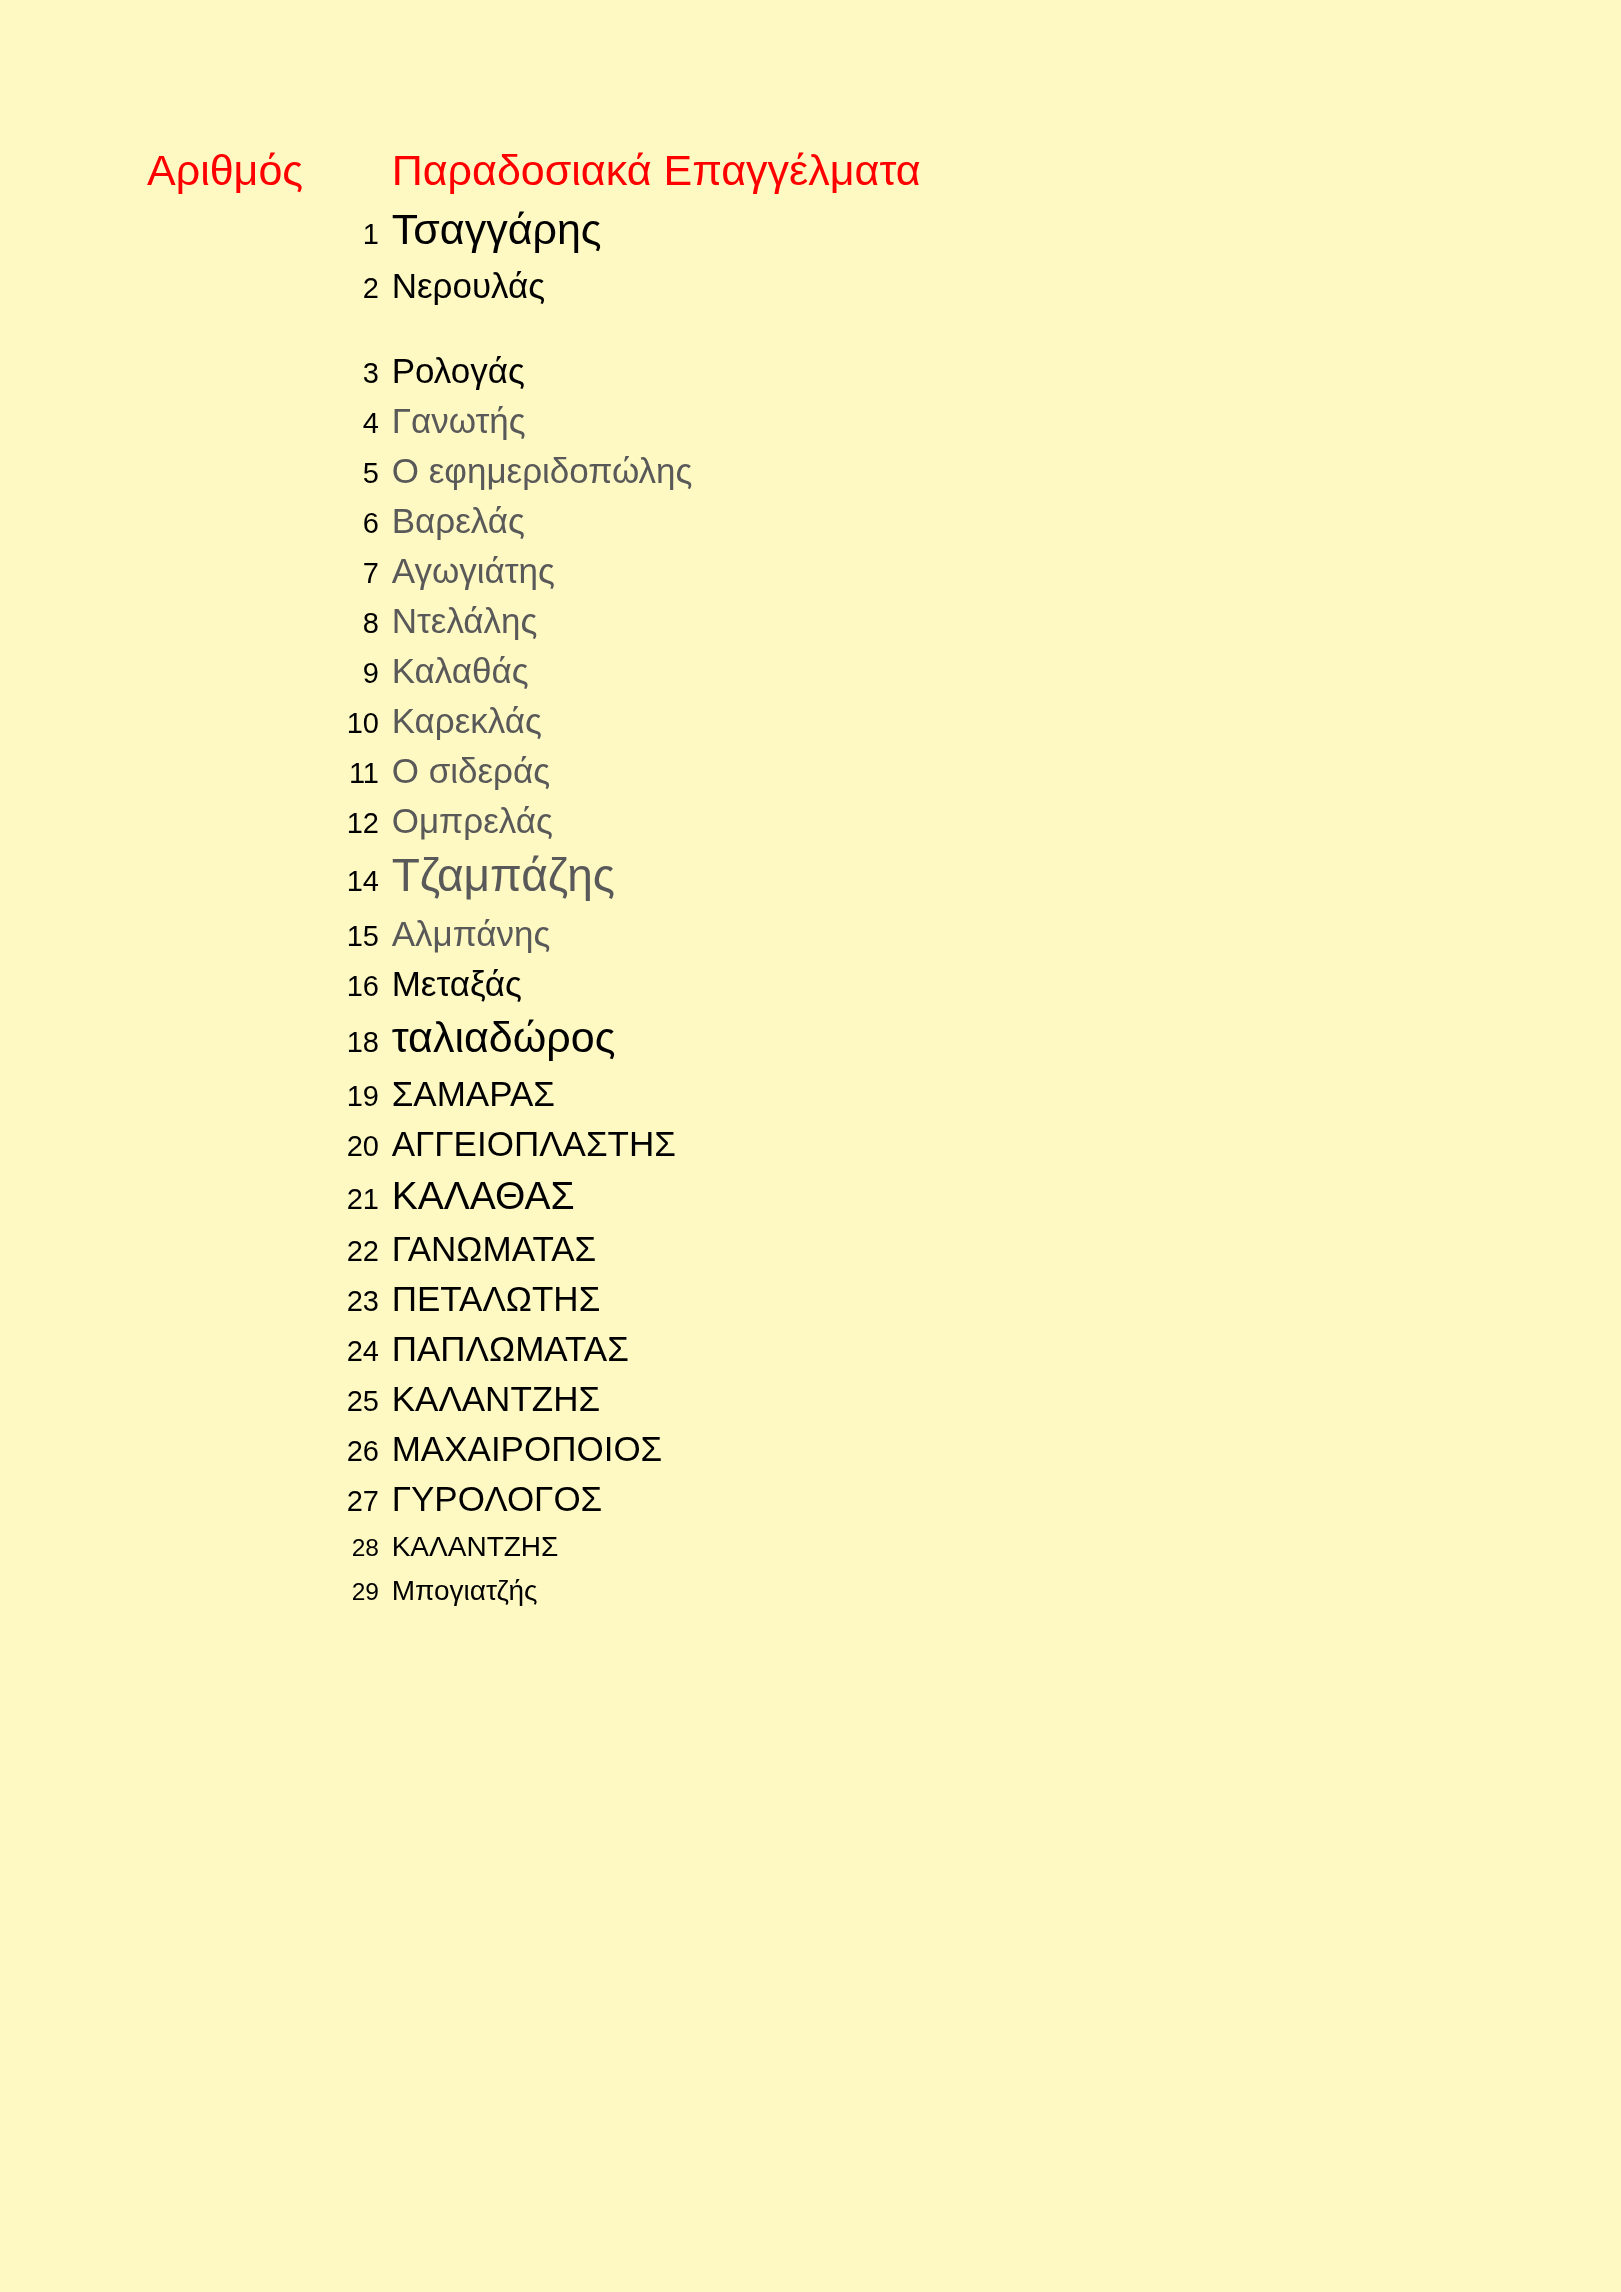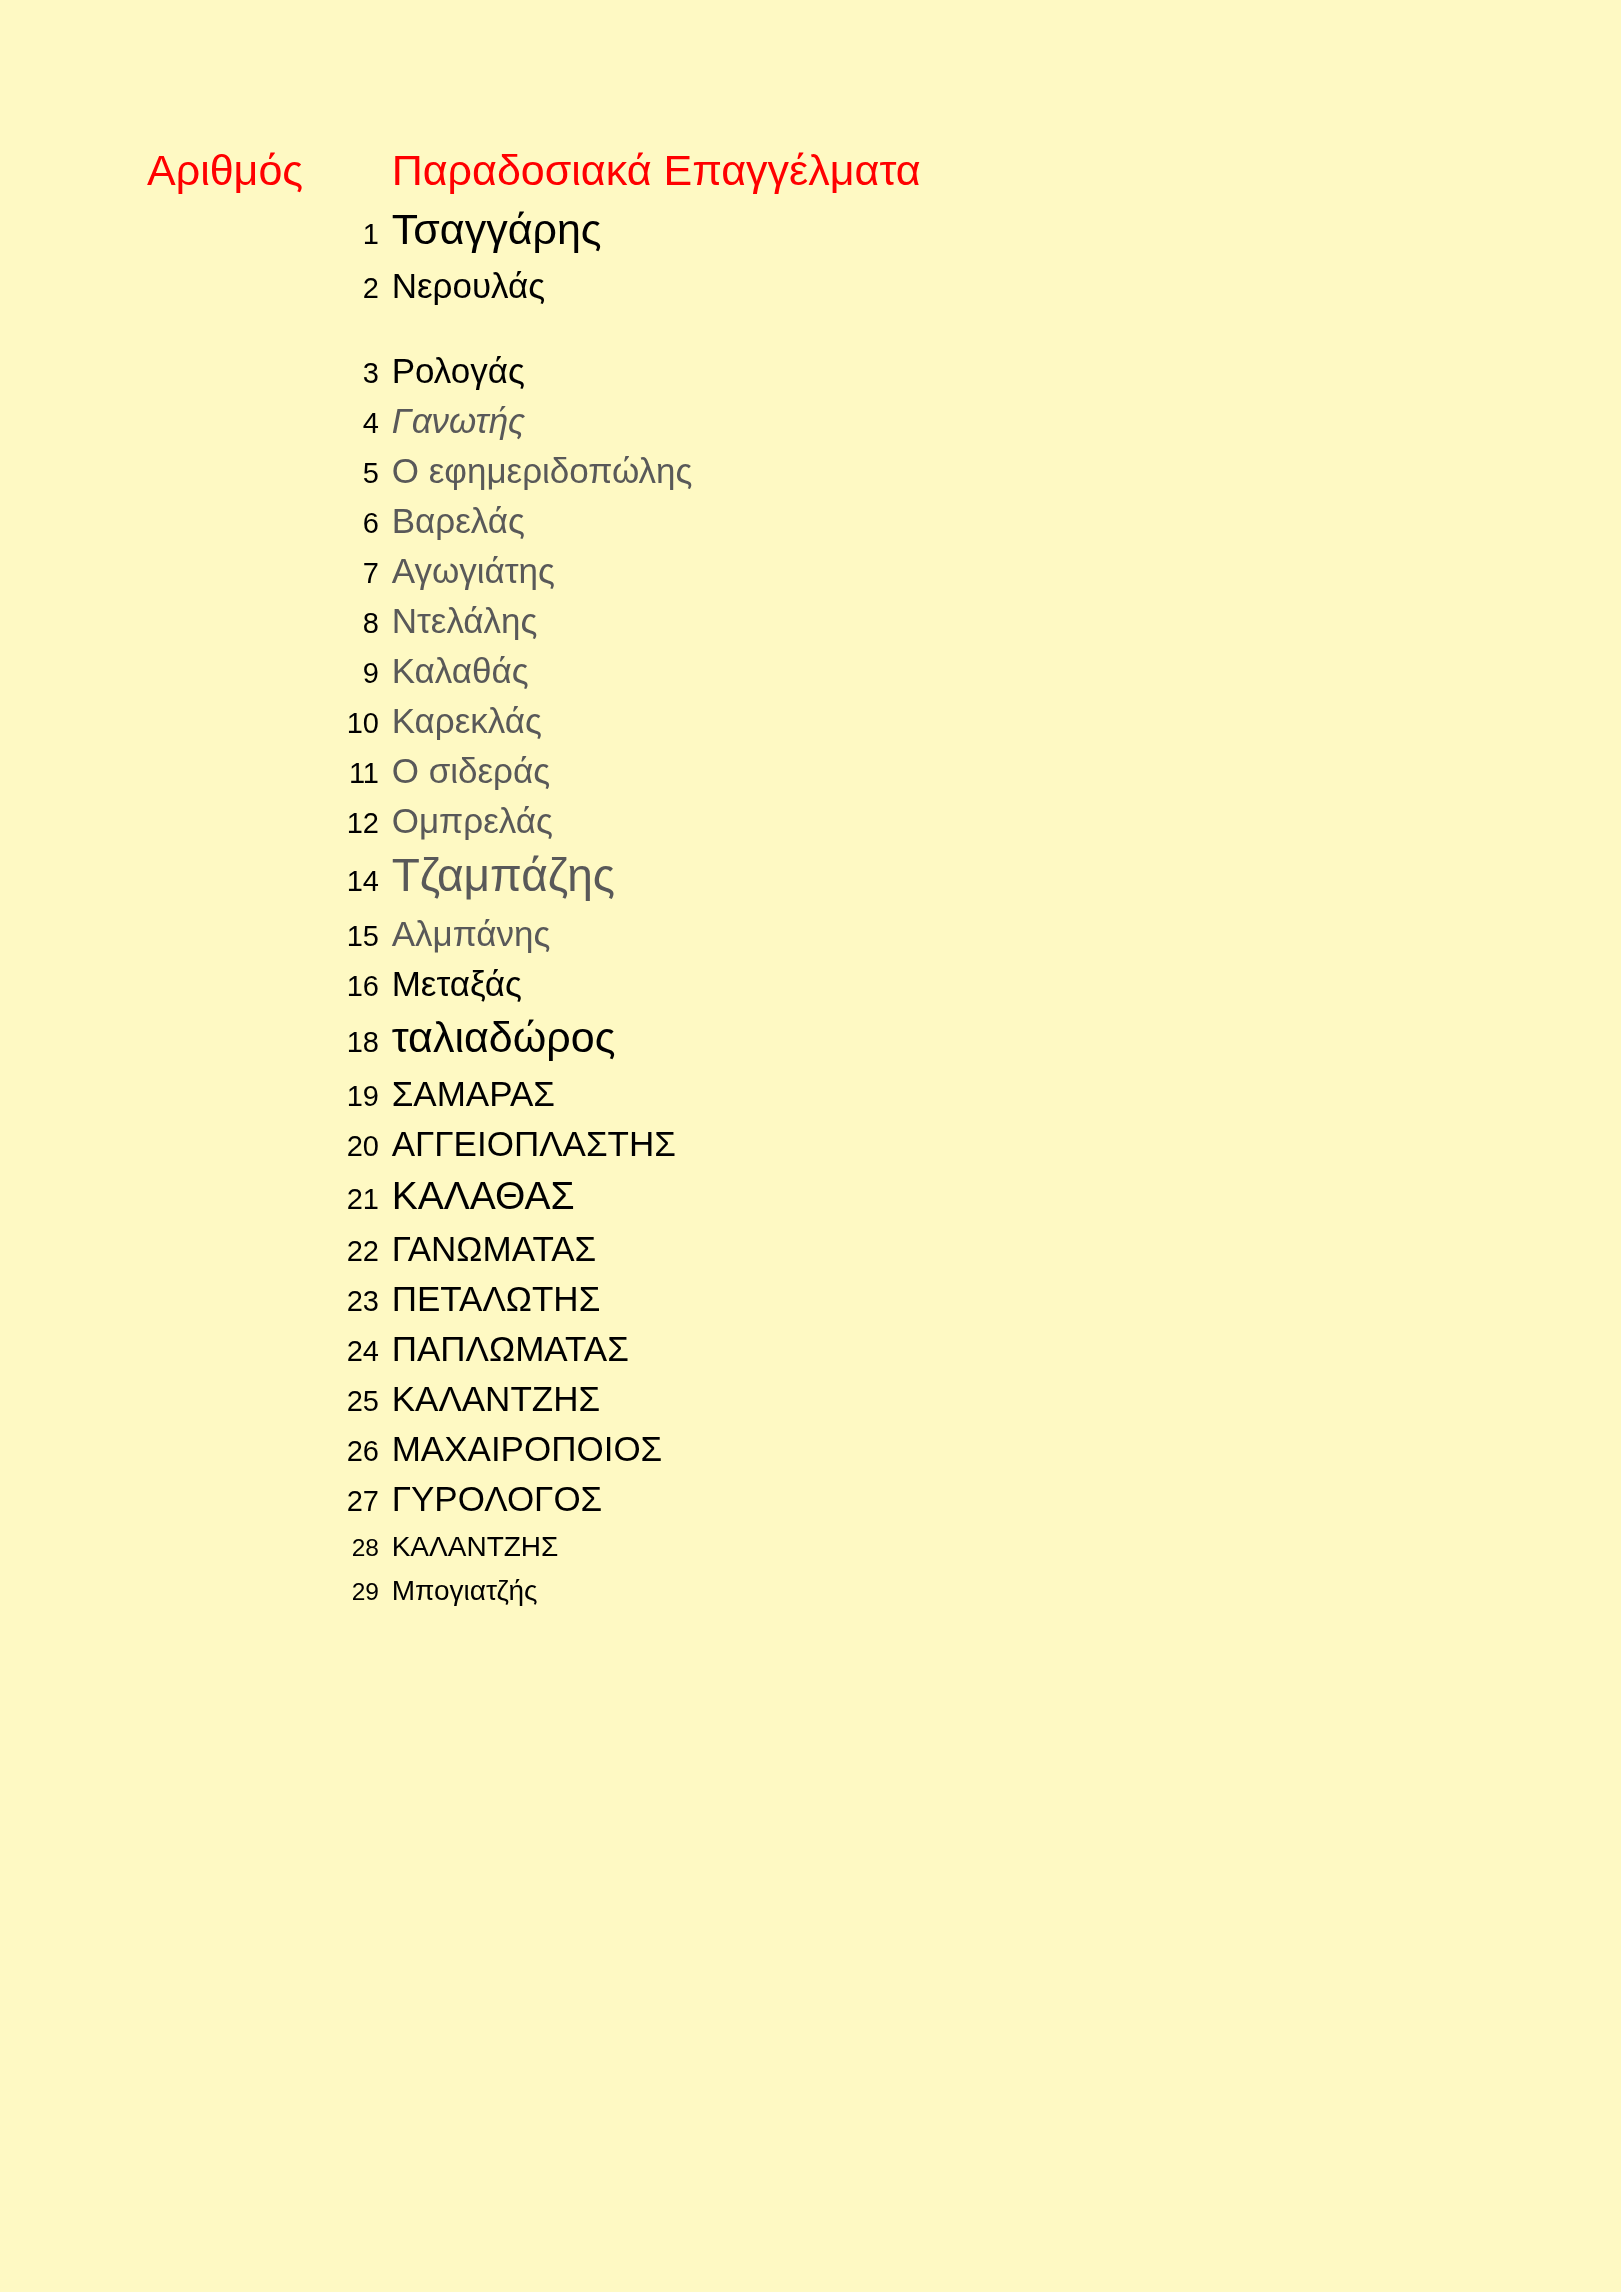--- a/index.html
+++ b/index.html
@@ -70,21 +70,21 @@
         <span class="label" style="color: rgb(0, 0, 0);">Νερουλάς</span>
       </div>
 
       <div class="row size-md">
         <span class="num">3</span>
         <span class="label" style="color: rgb(0, 0, 0); margin-top: 35px;">Ρολογάς</span>
       </div>
 
       <div class="row size-md">
         <span class="num">4</span>
-        <span class="label" style="color: rgb(89, 89, 89); font-style: italic;">Γανωτής</span>
+        <span class="label" style="color: rgb(89, 89, 89);">Γανωτής</span>
       </div>
 
       <div class="row size-md">
         <span class="num">5</span>
         <span class="label" style="color: rgb(89, 89, 89);">Ο εφημεριδοπώλης</span>
       </div>
 
       <div class="row size-md">
         <span class="num">6</span>
         <span class="label" style="color: rgb(89, 89, 89);">Βαρελάς</span>

